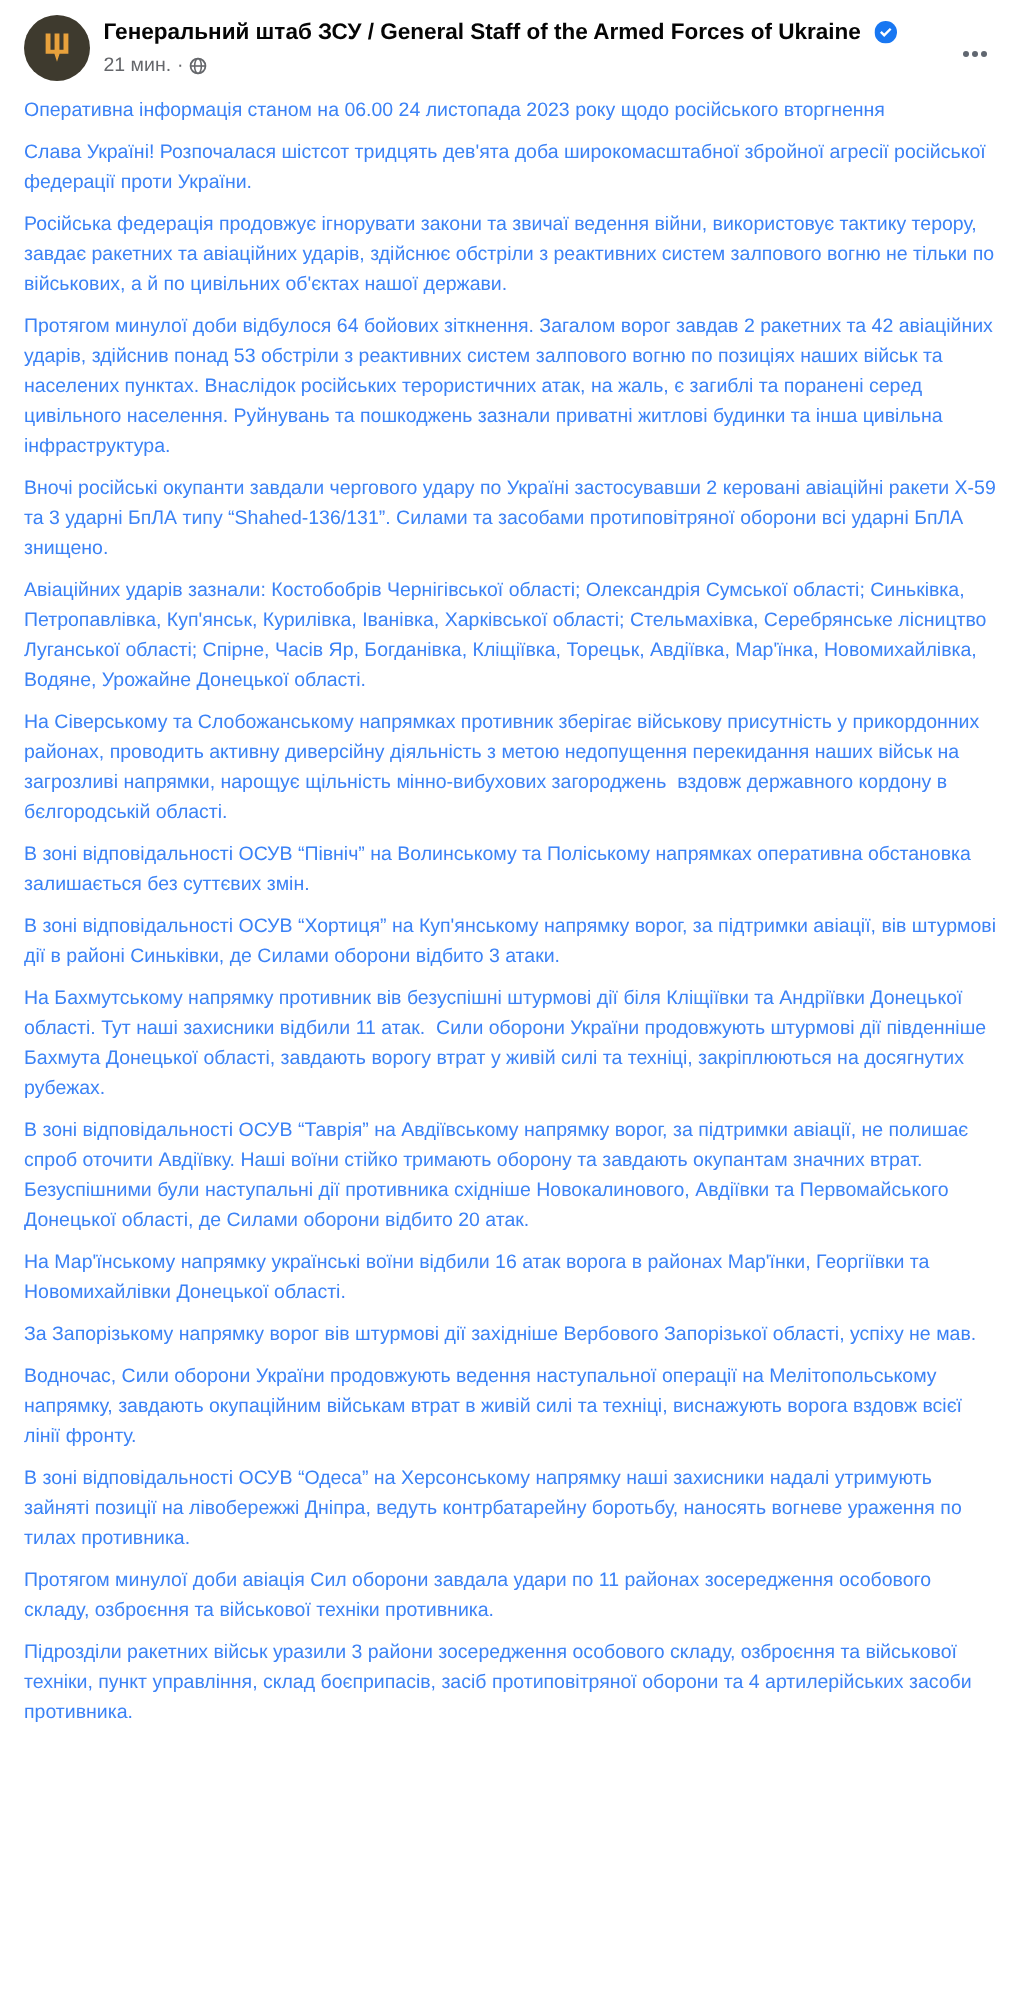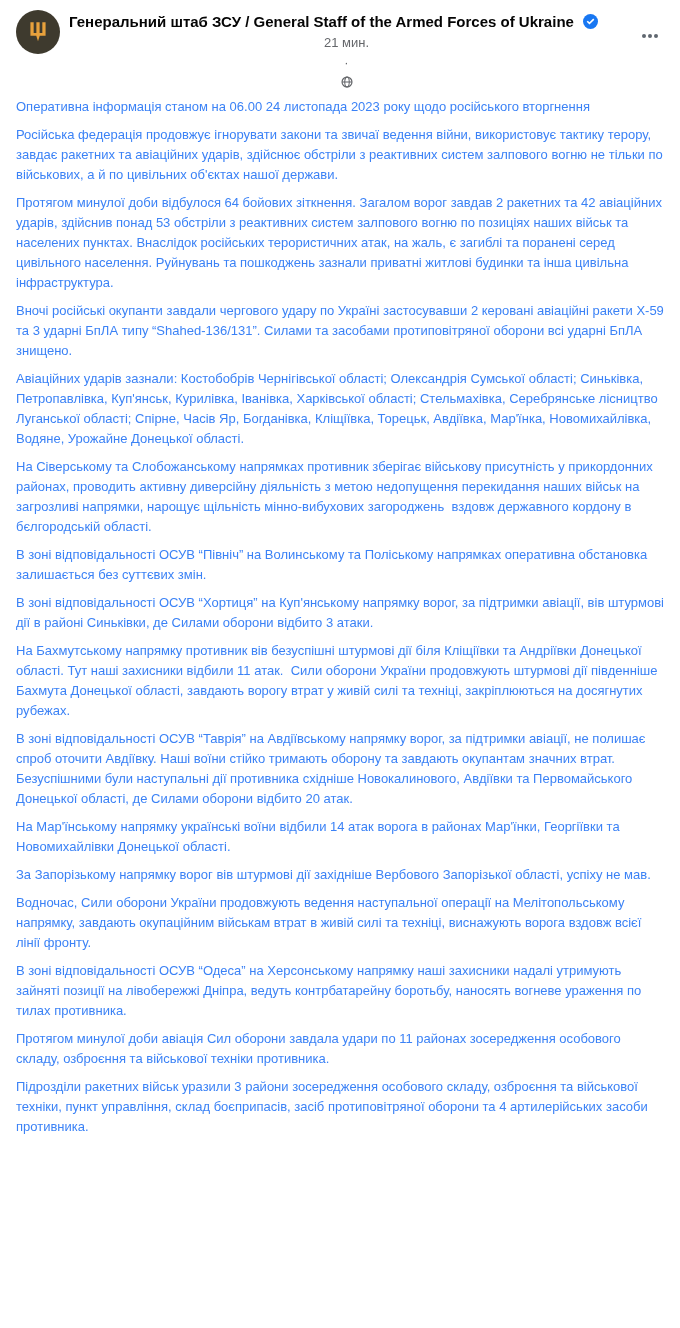--- a/index.html
+++ b/index.html
@@ -66,21 +66,20 @@
     display: block;
   }
   .meta-row {
     display: flex;
     align-items: center;
     gap: 4px;
     margin-top: 4px;
     font-size: 13px;
     line-height: 16px;
     color: #65676b;
-    flex-direction: column;
   }
   .timestamp { cursor: pointer; }
   .globe-icon {
     width: 12px;
     height: 12px;
     display: block;
     margin-top: 1px;
   }
   .more-btn {
     position: absolute;
@@ -152,30 +151,31 @@
           <circle cx="10" cy="10" r="2" fill="#606770"></circle>
           <circle cx="16" cy="10" r="2" fill="#606770"></circle>
         </svg>
       </span>
     </div>
 
   </div>
 
   <div class="post-body">
       <p>Оперативна інформація станом на 06.00 24 листопада 2023 року щодо російського вторгнення</p>
+      <p>Слава Україні! Розпочалася шістсот тридцять дев'ята доба широкомасштабної збройної агресії російської федерації проти України.</p>
       <p>Російська федерація продовжує ігнорувати закони та звичаї ведення війни, використовує тактику терору, завдає ракетних та авіаційних ударів, здійснює обстріли з реактивних систем залпового вогню не тільки по військових, а й по цивільних об'єктах нашої держави.</p>
       <p>Протягом минулої доби відбулося 64 бойових зіткнення. Загалом ворог завдав 2 ракетних та 42 авіаційних ударів, здійснив понад 53 обстріли з реактивних систем залпового вогню по позиціях наших військ та населених пунктах. Внаслідок російських терористичних атак, на жаль, є загиблі та поранені серед цивільного населення. Руйнувань та пошкоджень зазнали приватні житлові будинки та інша цивільна інфраструктура.</p>
       <p>Вночі російські окупанти завдали чергового удару по Україні застосувавши 2 керовані авіаційні ракети Х-59 та 3 ударні БпЛА типу “Shahed-136/131”. Силами та засобами протиповітряної оборони всі ударні БпЛА знищено.</p>
       <p>Авіаційних ударів зазнали: Костобобрів Чернігівської області; Олександрія Сумської області; Синьківка, Петропавлівка, Куп'янськ, Курилівка, Іванівка, Харківської області; Стельмахівка, Серебрянське лісництво Луганської області; Спірне, Часів Яр, Богданівка, Кліщіївка, Торецьк, Авдіївка, Мар'їнка, Новомихайлівка, Водяне, Урожайне Донецької області.</p>
       <p>На Сіверському та Слобожанському напрямках противник зберігає військову присутність у прикордонних районах, проводить активну диверсійну діяльність з метою недопущення перекидання наших військ на загрозливі напрямки, нарощує щільність мінно-вибухових загороджень  вздовж державного кордону в бєлгородській області.</p>
       <p>В зоні відповідальності ОСУВ “Північ” на Волинському та Поліському напрямках оперативна обстановка залишається без суттєвих змін.</p>
       <p>В зоні відповідальності ОСУВ “Хортиця” на Куп'янському напрямку ворог, за підтримки авіації, вів штурмові дії в районі Синьківки, де Силами оборони відбито 3 атаки.</p>
       <p>На Бахмутському напрямку противник вів безуспішні штурмові дії біля Кліщіївки та Андріївки Донецької області. Тут наші захисники відбили 11 атак.  Сили оборони України продовжують штурмові дії південніше Бахмута Донецької області, завдають ворогу втрат у живій силі та техніці, закріплюються на досягнутих рубежах.</p>
       <p>В зоні відповідальності ОСУВ “Таврія” на Авдіївському напрямку ворог, за підтримки авіації, не полишає спроб оточити Авдіївку. Наші воїни стійко тримають оборону та завдають окупантам значних втрат. Безуспішними були наступальні дії противника східніше Новокалинового, Авдіївки та Первомайського Донецької області, де Силами оборони відбито 20 атак.</p>
-      <p>На Мар'їнському напрямку українські воїни відбили 14 атак ворога в районах Мар'їнки, Георгіївки та Новомихайлівки Донецької області.</p>
+      <p>На Мар'їнському напрямку українські воїни відбили 16 атак ворога в районах Мар'їнки, Георгіївки та Новомихайлівки Донецької області.</p>
       <p>За Запорізькому напрямку ворог вів штурмові дії західніше Вербового Запорізької області, успіху не мав.</p>
       <p>Водночас, Сили оборони України продовжують ведення наступальної операції на Мелітопольському напрямку, завдають окупаційним військам втрат в живій силі та техніці, виснажують ворога вздовж всієї лінії фронту.</p>
       <p>В зоні відповідальності ОСУВ “Одеса” на Херсонському напрямку наші захисники надалі утримують зайняті позиції на лівобережжі Дніпра, ведуть контрбатарейну боротьбу, наносять вогневе ураження по тилах противника.</p>
       <p>Протягом минулої доби авіація Сил оборони завдала удари по 11 районах зосередження особового складу, озброєння та військової техніки противника.</p>
       <p>Підрозділи ракетних військ уразили 3 райони зосередження особового складу, озброєння та військової техніки, пункт управління, склад боєприпасів, засіб протиповітряної оборони та 4 артилерійських засоби противника.</p>
     </div>
 
 </div>
 
 </body></html>

